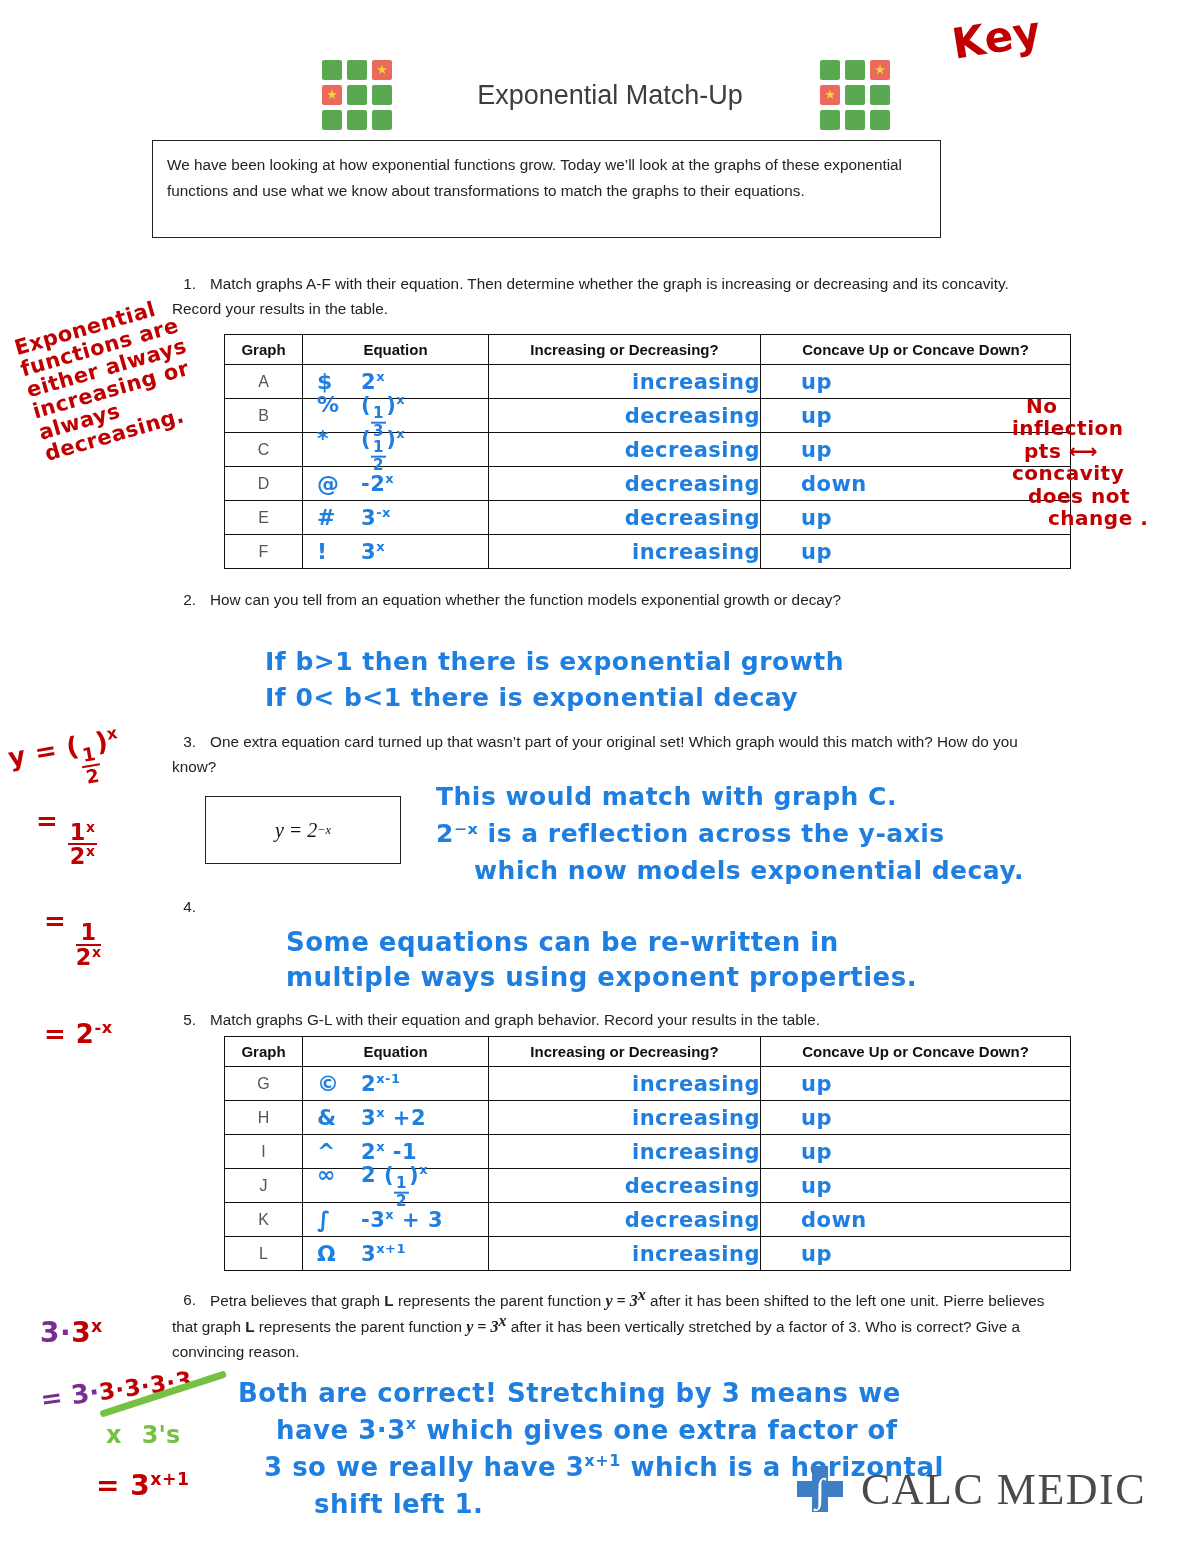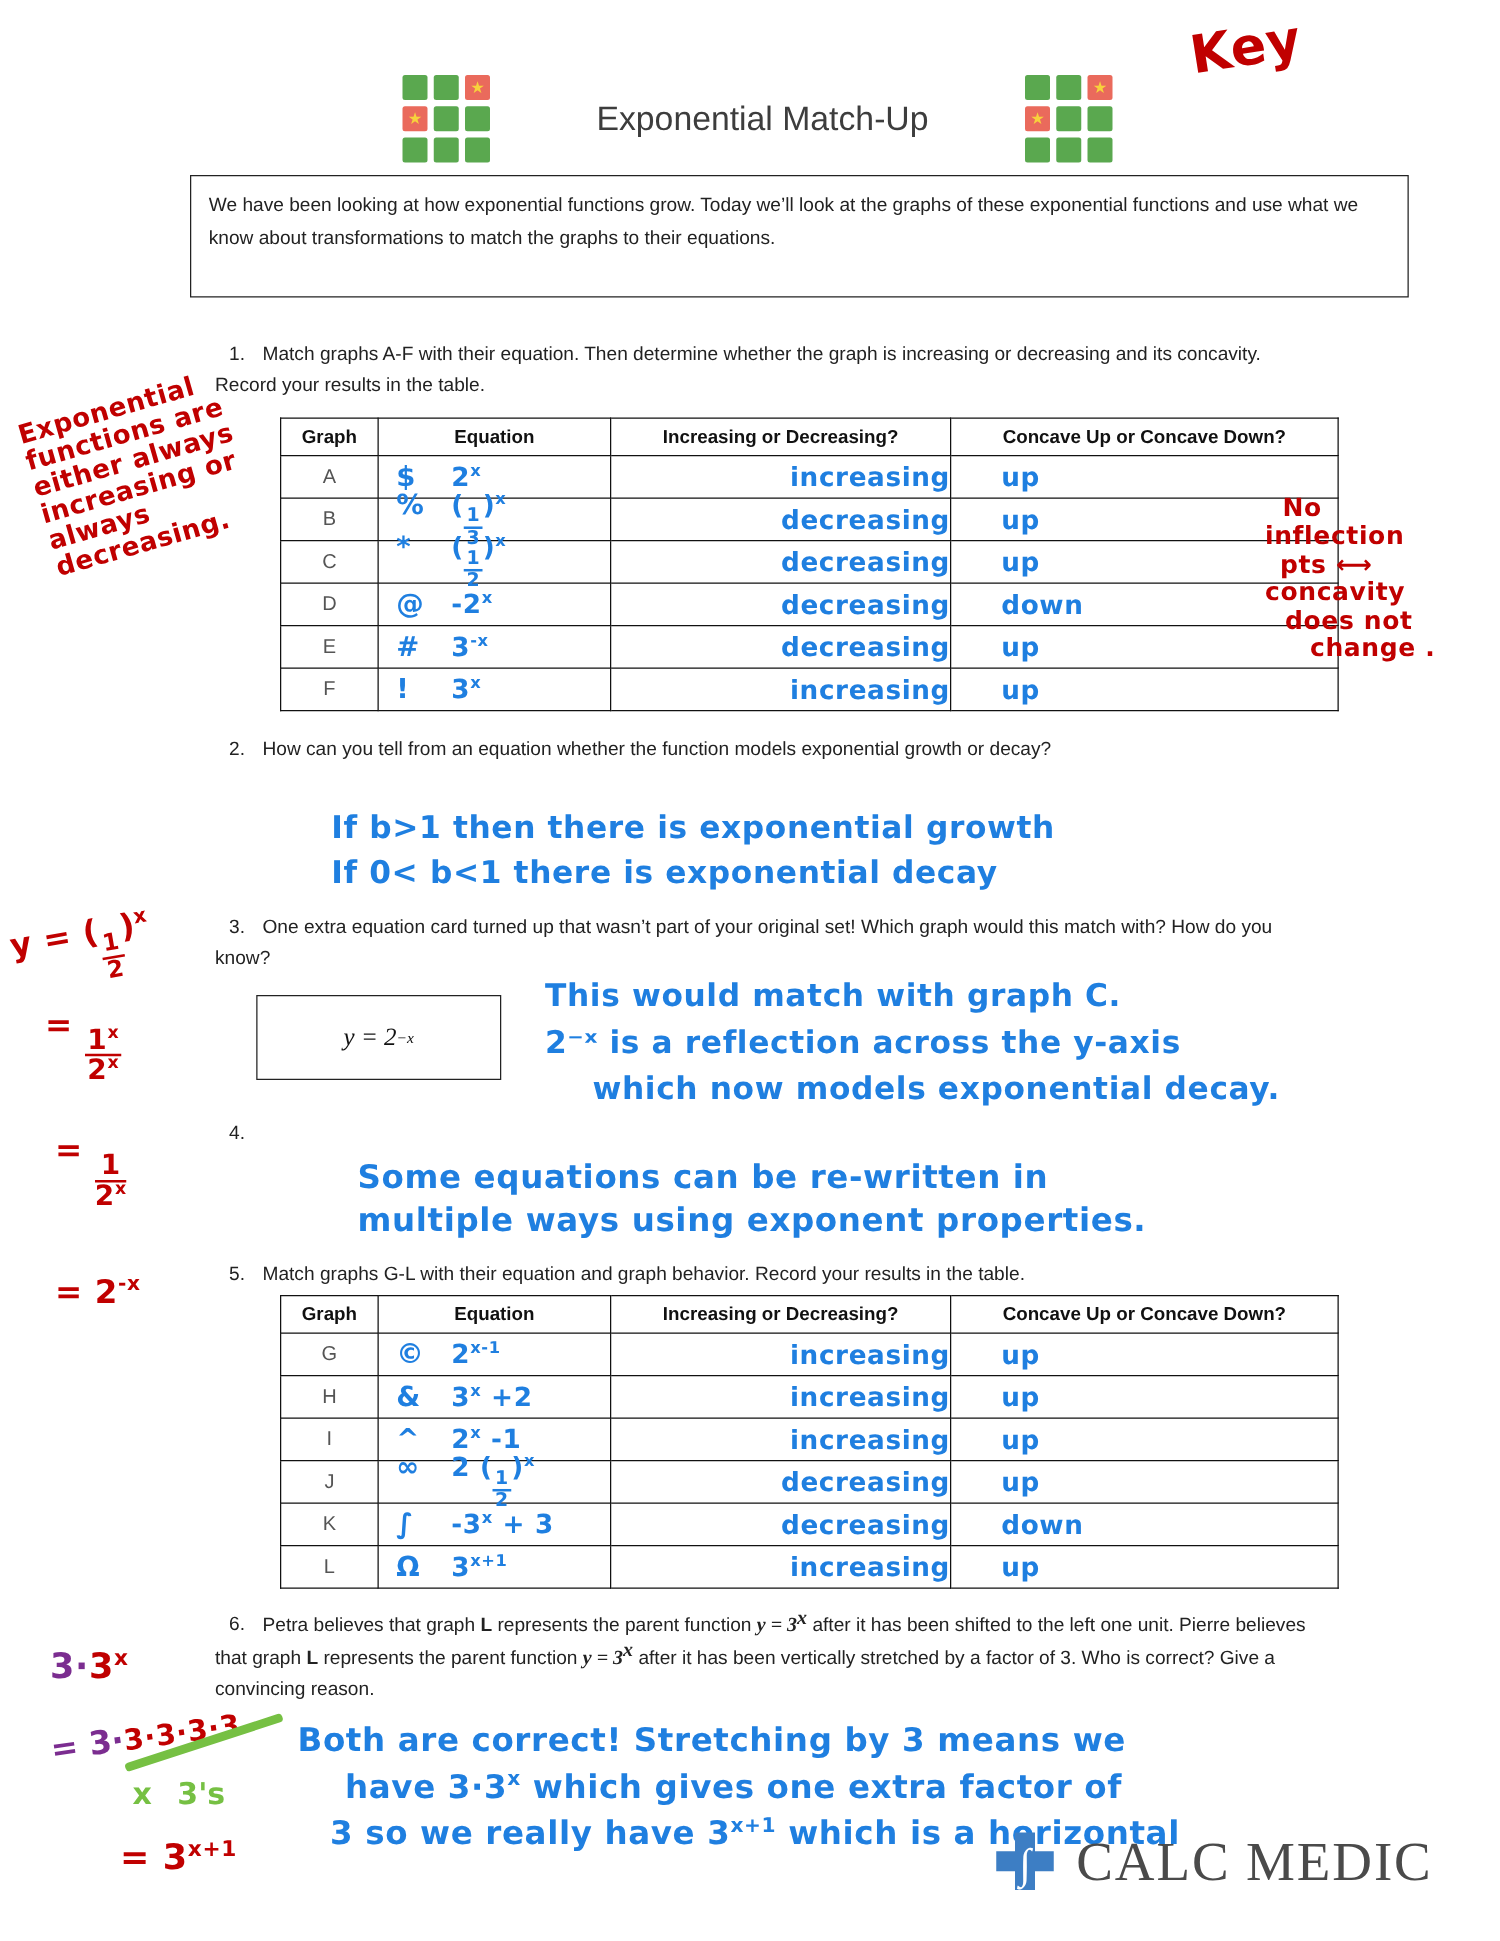--- a/index.html
+++ b/index.html
@@ -79,21 +79,21 @@
     position: absolute;
     left: 952px; top: 16px;
     font-size: 42px;
     transform: rotate(-9deg);
   }
 
   
   #intro-box {
     position: absolute;
     left: 152px; top: 140px;
-    width: 975px; height: 98px;
+    width: 789px; height: 98px;
     border: 1.6px solid #222;
     padding: 11px 14px 0 14px;
     font-size: 15.3px;
     line-height: 1.72;
     color: #222;
   }
 
   
   .q {
     position: absolute;
@@ -509,20 +509,21 @@
 </div>
 
 <div class="float hw" style="left:238px; top:1375px; font-size:26px; line-height:1.42;">
   <div>Both are correct! Stretching by 3 means we</div>
   <div style="padding-left:38px;">
     <span>have   3·3</span><span class="sup">x</span><span>  which gives one extra factor of</span>
   </div>
   <div style="padding-left:26px;">
     <span>3 so we really have  3</span><span class="sup">x+1</span><span> which is a horizontal</span>
   </div>
+  <div style="padding-left:76px;">shift left 1.</div>
 </div>
 
 <div class="float" style="left:40px; top:1318px; font-size:28px;">
   <div class="hw-red" style="position:relative;">
     <span class="hw-purple" style="font-family:'DejaVu Sans',sans-serif;font-weight:bold;">3·</span><span>3</span><span class="sup">x</span>
   </div>
   <div style="position:relative; margin-top:26px; transform:rotate(-8deg);">
     <span class="hw-purple" style="font-family:'DejaVu Sans',sans-serif;font-weight:bold;font-size:26px;">= 3·</span><span class="hw-red" style="font-size:23px;">3·3·3·3</span>
     <div style="position:absolute; left:56px; top:24px; width:132px; height:7px; background:#76c043; border-radius:3px; transform:rotate(-10deg);"></div>
   </div>

